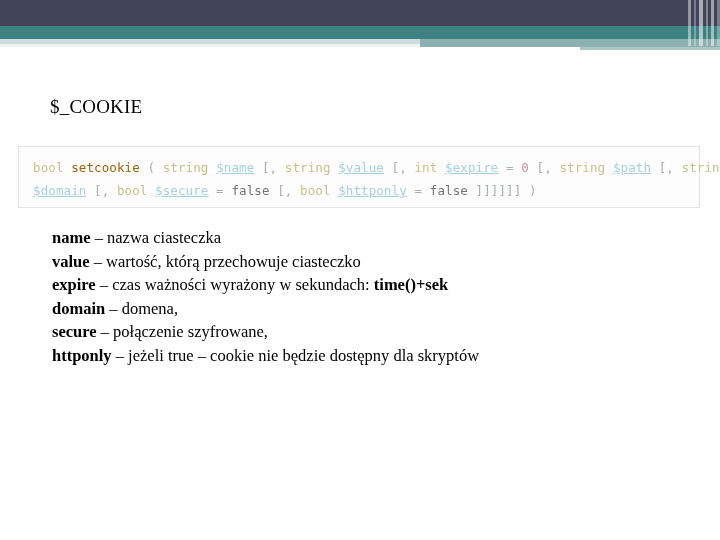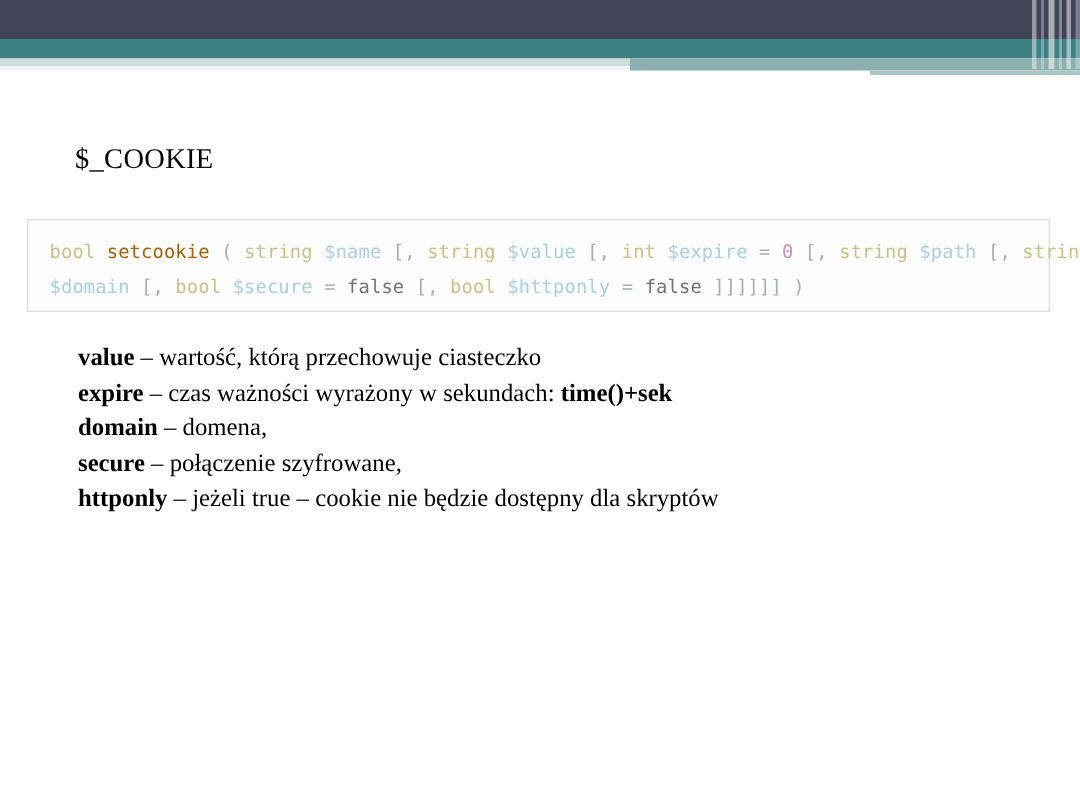--- a/index.html
+++ b/index.html
@@ -115,21 +115,21 @@
   }
   .code-line {
     font-family: "DejaVu Sans Mono", monospace;
     font-size: 12.5px;
     line-height: 23px;
     white-space: pre;
     letter-spacing: 0.1px;
   }
   .tok-type     { color: #c3c38a; }
   .tok-func     { color: #a16207; text-align: center; }
-  .tok-var      { color: #a9cfe0; }
+  .tok-var      { color: #a9cfe0; text-decoration: underline; }
   .tok-punct    { color: #a8adb3; }
   .tok-op       { color: #a8adb3; }
   .tok-num      { color: #c98fa6; }
   .tok-bool     { color: #737373; }
 
   
   .desc-list {
     position: absolute;
     left: 52px;
     top: 226px;
@@ -163,18 +163,19 @@
 </div>
 
 <div class="slide-title">$_COOKIE</div>
 
 <div class="code-box">
   <div class="code-line"><span class="tok-type">bool</span><span class="tok-punct"> </span><span class="tok-func">setcookie</span><span class="tok-punct"> </span><span class="tok-punct">(</span><span class="tok-punct"> </span><span class="tok-type">string</span><span class="tok-punct"> </span><span class="tok-var">$name</span><span class="tok-punct"> [, </span><span class="tok-type">string</span><span class="tok-punct"> </span><span class="tok-var">$value</span><span class="tok-punct"> [, </span><span class="tok-type">int</span><span class="tok-punct"> </span><span class="tok-var">$expire</span><span class="tok-punct"> </span><span class="tok-op">=</span><span class="tok-punct"> </span><span class="tok-num">0</span><span class="tok-punct"> [, </span><span class="tok-type">string</span><span class="tok-punct"> </span><span class="tok-var">$path</span><span class="tok-punct"> [, </span><span class="tok-type">string</span></div>
   <div class="code-line"><span class="tok-var">$domain</span><span class="tok-punct"> [, </span><span class="tok-type">bool</span><span class="tok-punct"> </span><span class="tok-var">$secure</span><span class="tok-punct"> </span><span class="tok-op">=</span><span class="tok-punct"> </span><span class="tok-bool">false</span><span class="tok-punct"> [, </span><span class="tok-type">bool</span><span class="tok-punct"> </span><span class="tok-var">$httponly</span><span class="tok-punct"> </span><span class="tok-op">=</span><span class="tok-punct"> </span><span class="tok-bool">false</span><span class="tok-punct"> ]]]]]] )</span></div>
 </div>
 
 <div class="desc-list">
+    <div class="desc-item"><b>name</b><span> – </span><span>nazwa ciasteczka</span></div>
     <div class="desc-item"><b>value</b><span> – </span><span>wartość, którą przechowuje ciasteczko</span></div>
     <div class="desc-item"><b>expire</b><span> – </span><span>czas ważności wyrażony w sekundach: </span><b>time()+sek</b></div>
     <div class="desc-item"><b>domain</b><span> – </span><span>domena,</span></div>
     <div class="desc-item"><b>secure</b><span> – </span><span>połączenie szyfrowane,</span></div>
     <div class="desc-item"><b>httponly</b><span> – </span><span>jeżeli true – cookie nie będzie dostępny dla skryptów</span></div>
   </div>
 
 </body></html>

